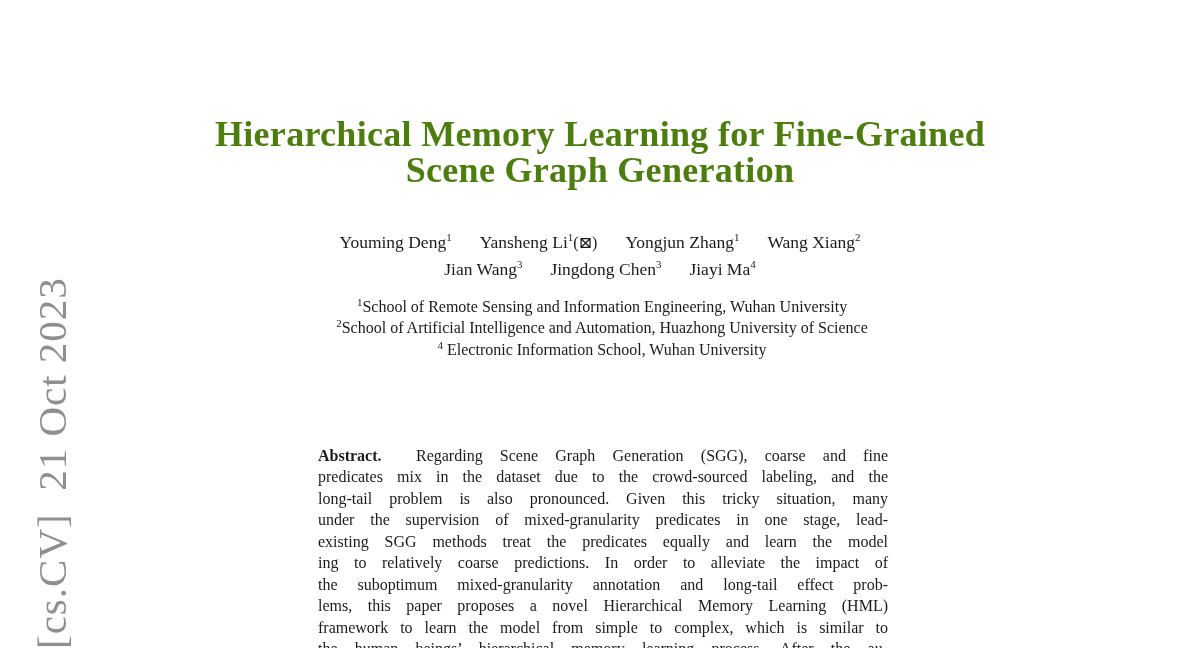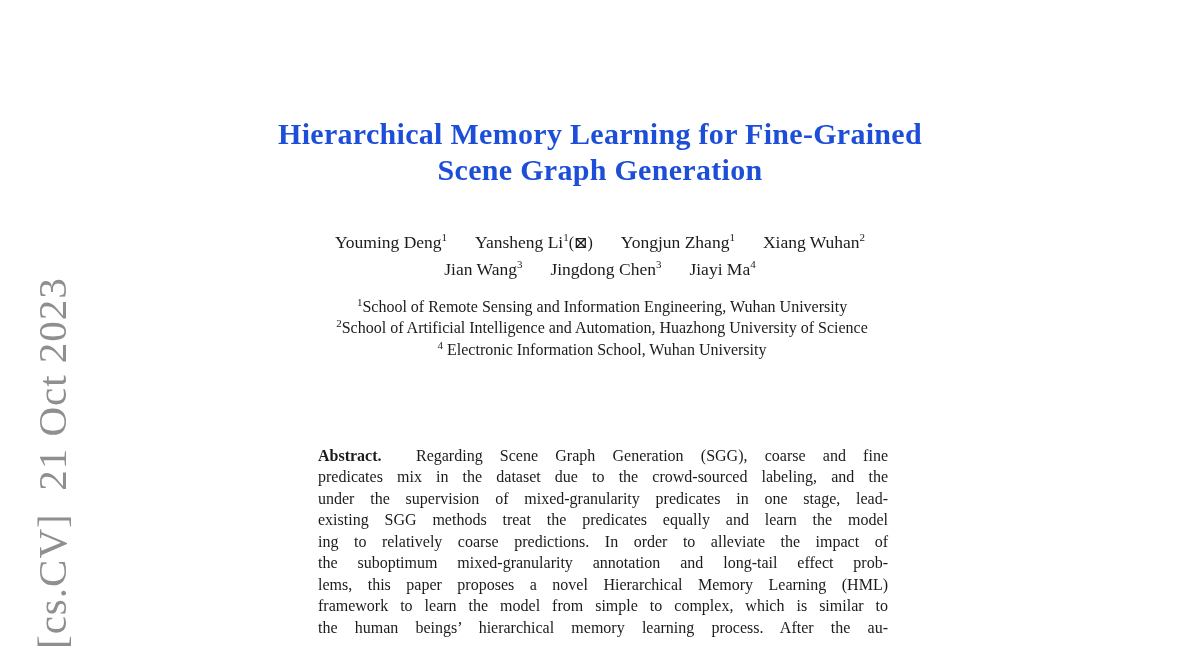--- a/index.html
+++ b/index.html
@@ -26,24 +26,24 @@
     color: #8f8f8f;
   }
 
   .title {
     position: absolute;
     top: 116px;
     left: 0;
     width: 100%;
     text-align: center;
     font-weight: bold;
-    font-size: 30px;
+    font-size: 36px;
     line-height: 36px;
     letter-spacing: 0.3px;
-    color: #1d4ed8;
+    color: #4d7c0f;
     font-family: Liberation Serif, serif;
   }
 
   .authors {
     position: absolute;
     top: 229px;
     left: 0;
     width: 100%;
     text-align: center;
     font-size: 17.5px;
@@ -86,33 +86,34 @@
 <body>
 
 <div class="watermark">[cs.CV]&nbsp; 21 Oct 2023</div>
 
 <div class="title">
   <div>Hierarchical Memory Learning for Fine-Grained</div>
   <div>Scene Graph Generation</div>
 </div>
 
 <div class="authors">
-    <div class="authors-row"><span class="author"><span>Youming Deng</span><sup>1</sup></span><span class="author"><span>Yansheng Li</span><sup>1</sup><span class="note">(⊠)</span></span><span class="author"><span>Yongjun Zhang</span><sup>1</sup></span><span class="author"><span>Xiang Wuhan</span><sup>2</sup></span></div>
+    <div class="authors-row"><span class="author"><span>Youming Deng</span><sup>1</sup></span><span class="author"><span>Yansheng Li</span><sup>1</sup><span class="note">(⊠)</span></span><span class="author"><span>Yongjun Zhang</span><sup>1</sup></span><span class="author"><span>Wang Xiang</span><sup>2</sup></span></div>
     <div class="authors-row"><span class="author"><span>Jian Wang</span><sup>3</sup></span><span class="author"><span>Jingdong Chen</span><sup>3</sup></span><span class="author"><span>Jiayi Ma</span><sup>4</sup></span></div>
   </div>
 
 <div class="affils">
     <div class="affil-line"><sup>1</sup><span>School of Remote Sensing and Information Engineering, Wuhan University</span></div>
     <div class="affil-line"><sup>2</sup><span>School of Artificial Intelligence and Automation, Huazhong University of Science</span></div>
     <div class="affil-line"><sup>4</sup><span>&nbsp;Electronic Information School, Wuhan University</span></div>
   </div>
 
 <div class="abstract">
     <div class="abs-line"><b>Abstract.</b>&nbsp; Regarding Scene Graph Generation (SGG), coarse and fine</div>
     <div class="abs-line">predicates mix in the dataset due to the crowd-sourced labeling, and the</div>
+    <div class="abs-line">long-tail problem is also pronounced. Given this tricky situation, many</div>
     <div class="abs-line">under the supervision of mixed-granularity predicates in one stage, lead-</div>
     <div class="abs-line">existing SGG methods treat the predicates equally and learn the model</div>
     <div class="abs-line">ing to relatively coarse predictions. In order to alleviate the impact of</div>
     <div class="abs-line">the suboptimum mixed-granularity annotation and long-tail effect prob-</div>
     <div class="abs-line">lems, this paper proposes a novel Hierarchical Memory Learning (HML)</div>
     <div class="abs-line">framework to learn the model from simple to complex, which is similar to</div>
     <div class="abs-line">the human beings’ hierarchical memory learning process. After the au-</div>
   </div>
 
 </body></html>

